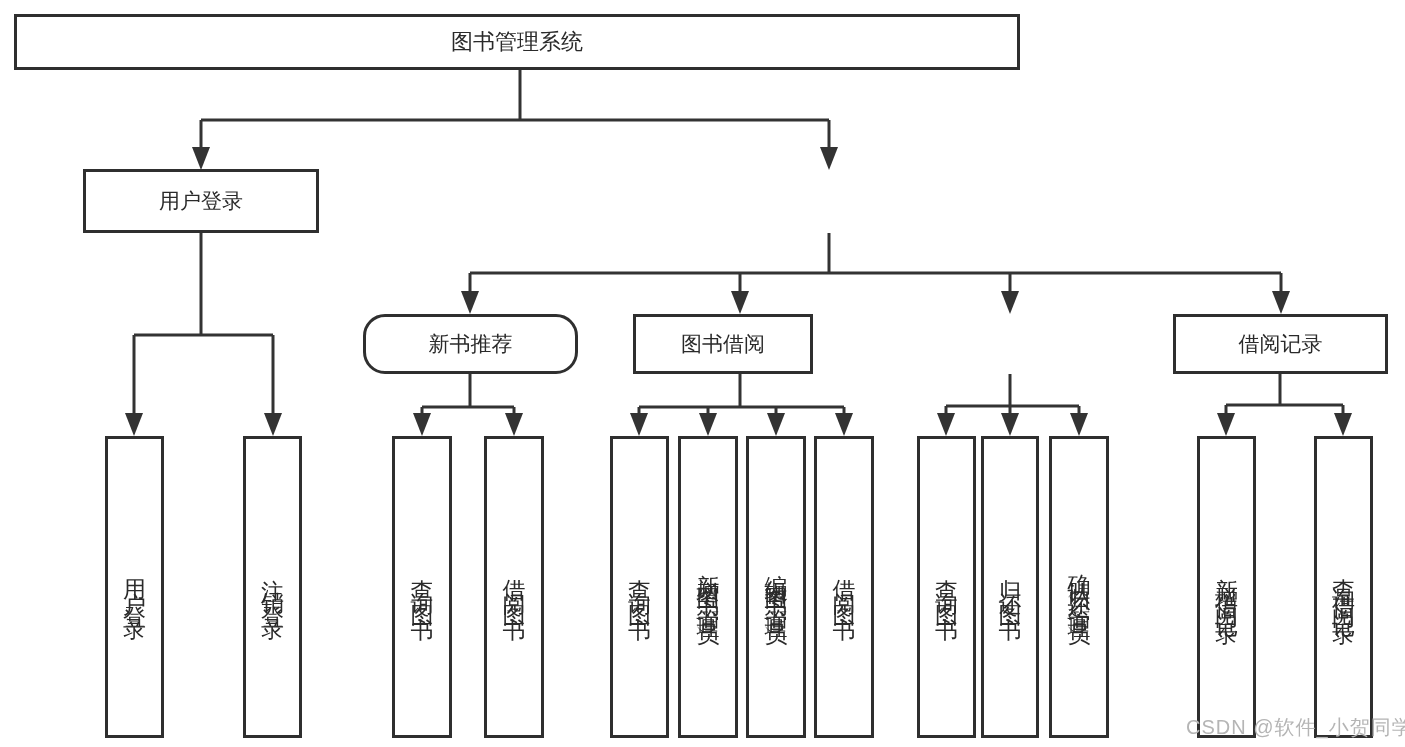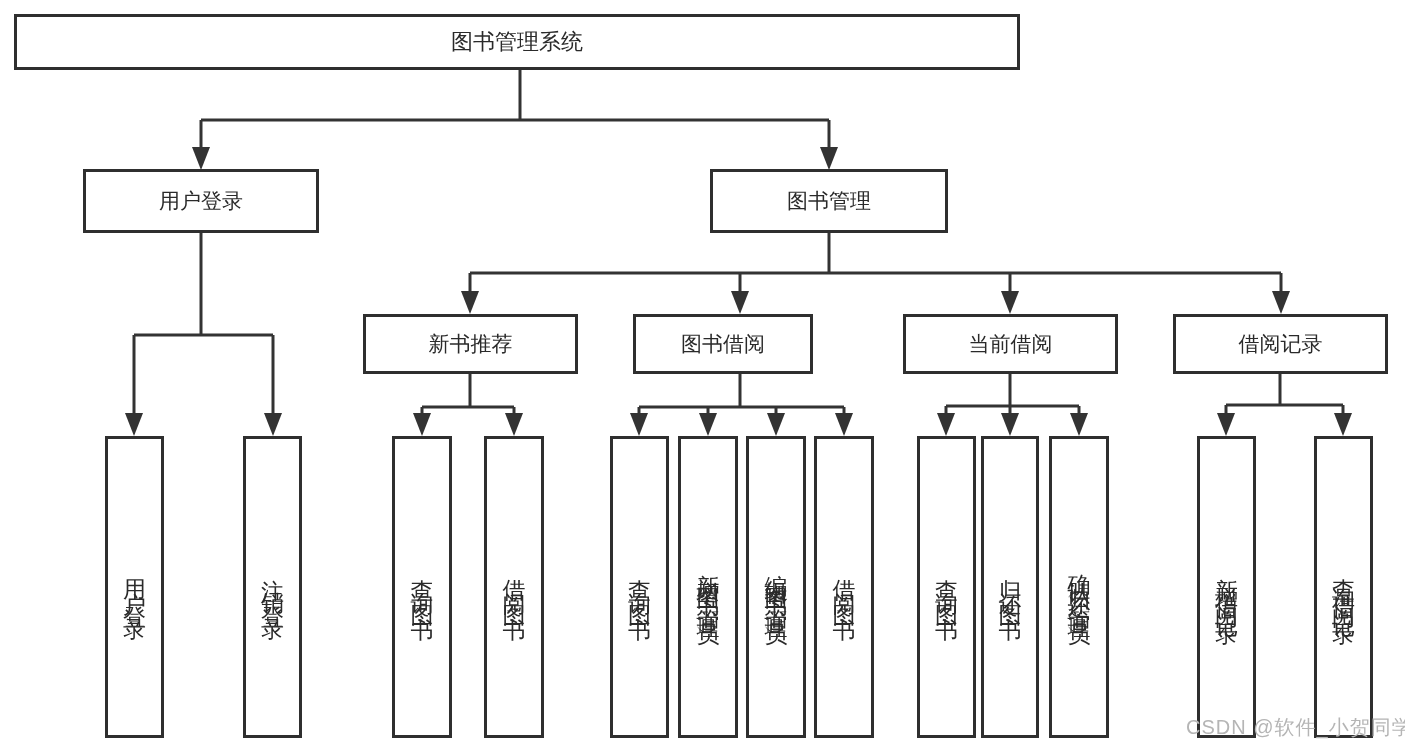--- a/index.html
+++ b/index.html
@@ -108,32 +108,26 @@
       </g>
     </svg>
 
   <div class="box root" style="left:14px;top:14px;width:1006px;height:56px;">
     <span>图书管理系统</span>
   </div>
 
   <div class="box" style="left:83px;top:169px;width:236px;height:64px;">
     <span>用户登录</span>
   </div>
-  <div class="box" style="left:710px;top:169px;width:238px;height:64px;">
-    <span>图书管理</span>
-  </div>
 
-  <div class="box" style="left:363px;top:314px;width:215px;height:60px;">
+  <div class="box" style="left:363px;top:314px;width:215px;height:60px;border-radius:22px;">
     <span>新书推荐</span>
   </div>
   <div class="box" style="left:633px;top:314px;width:180px;height:60px;">
     <span>图书借阅</span>
-  </div>
-  <div class="box" style="left:903px;top:314px;width:215px;height:60px;">
-    <span>当前借阅</span>
   </div>
   <div class="box" style="left:1173px;top:314px;width:215px;height:60px;">
     <span>借阅记录</span>
   </div>
 
   <div class="box leaf" style="left:105px;top:436px;width:59px;height:302px;">
     <span class="vtext sp4">用户登录</span>
   </div>
   <div class="box leaf" style="left:243px;top:436px;width:59px;height:302px;">
     <span class="vtext sp4">注销登录</span>

